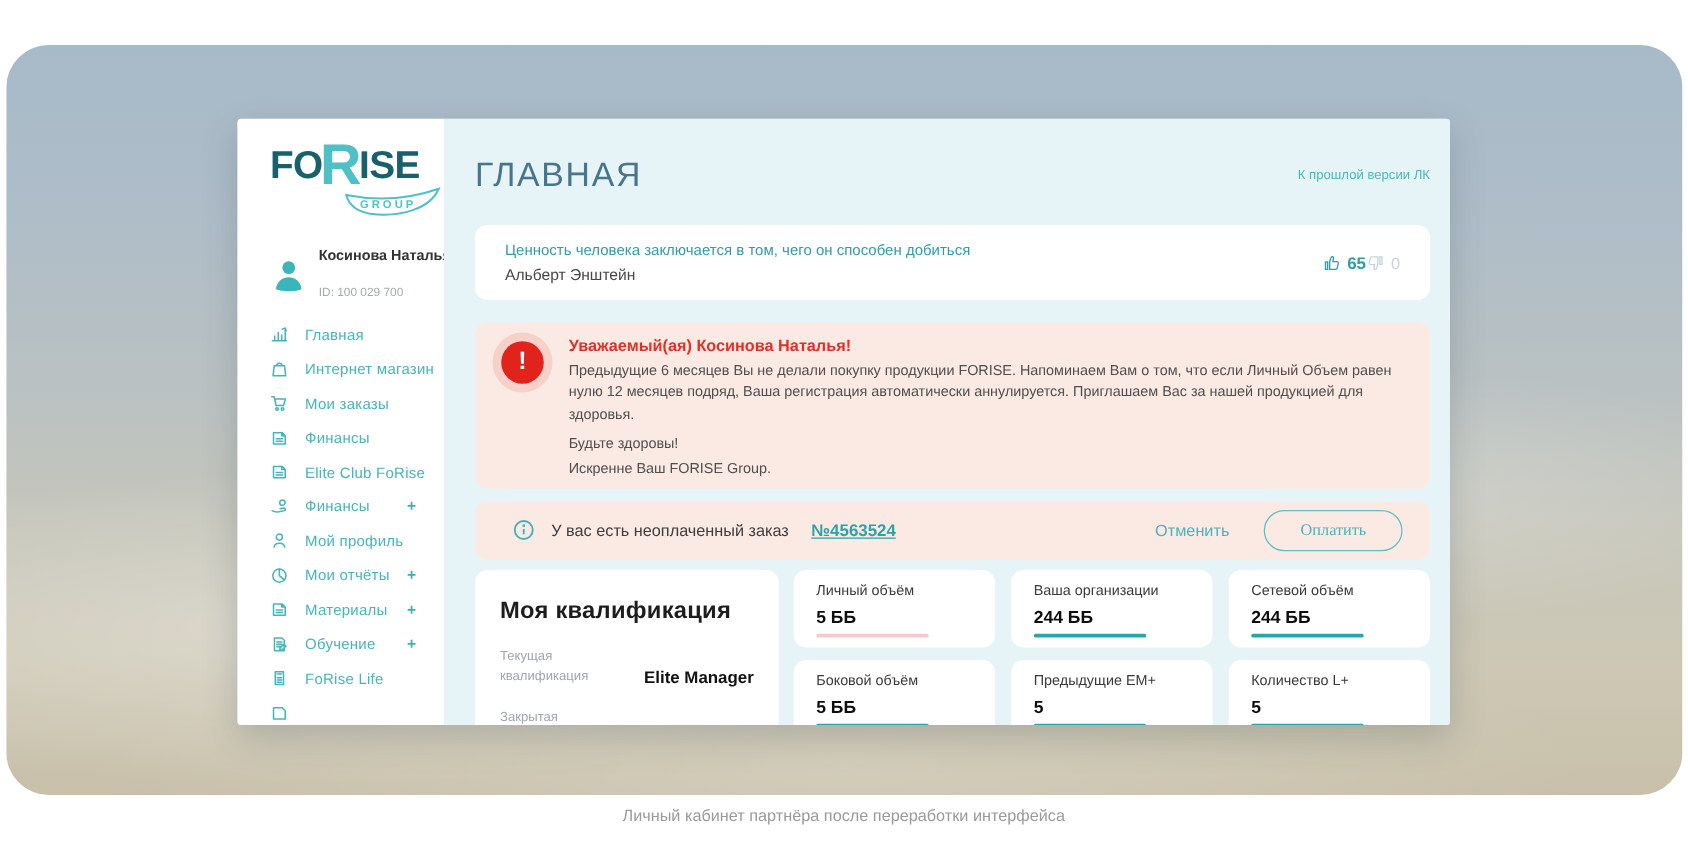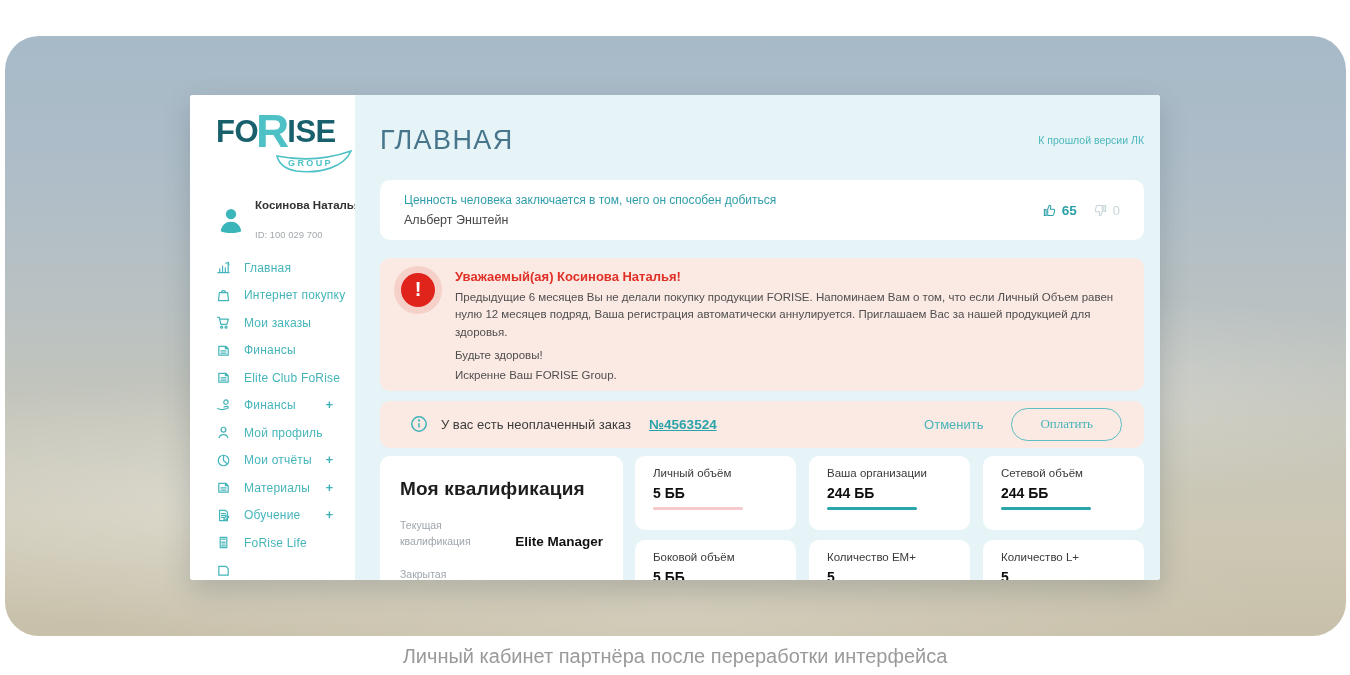--- a/index.html
+++ b/index.html
@@ -45,21 +45,21 @@
 
   
   .main { flex:1; background:#e7f4f7; padding:30px 16px 0 25px; min-width:0; }
   .main-header { display:flex; justify-content:space-between; align-items:flex-start; }
   .page-title { font-size:27px; line-height:31px; font-weight:400; color:#47758b; letter-spacing:1.4px; }
   .old-link { font-size:10.5px; color:#4ab7bc; margin-top:9px; cursor:pointer; }
 
   .quote-card { margin-top:24px; background:#fff; border-radius:10px; padding:13px 24px; display:flex; align-items:center; }
   .quote-text { font-size:12px; color:#2f9dab; }
   .quote-author { font-size:12.5px; color:#474747; margin-top:6px; }
-  .votes { margin-left:auto; display:flex; gap:16px; align-items:center; }
+  .votes { margin-left:auto; display:flex; align-items:center; }
   .vote { display:flex; gap:5px; align-items:center; cursor:pointer; }
   .vote svg { width:15px; height:15px; fill:none; stroke:currentColor; stroke-width:1.7; }
   .vote.up { color:#2b9fa8; font-weight:700; font-size:13.5px; }
   .vote.down { color:#c6d4d8; font-weight:400; font-size:13px; }
 
   .alert { margin-top:18px; background:#fbe9e3; border-radius:10px; padding:12px 24px 10px 75px; position:relative; }
   .alert-halo { position:absolute; left:14px; top:8px; width:48px; height:48px; border-radius:50%;
     background:#f6d1ca; display:flex; align-items:center; justify-content:center; }
   .alert-circle { width:34px; height:34px; border-radius:50%; background:#e0231b; color:#fff;
     display:flex; align-items:center; justify-content:center; font-weight:800; font-size:20px; padding-bottom:2px; }
@@ -76,27 +76,27 @@
     padding:7px 28px 8px; background:transparent; cursor:pointer; font-family:Liberation Serif, serif; }
 
   .bottom { margin-top:8px; display:flex; gap:12px; align-items:flex-start; }
   .qual-card { width:243px; flex:none; background:#fff; border-radius:10px; padding:22px 20px; height:178px; }
   .qual-title { font-size:19px; font-weight:800; color:#1d1d1d; letter-spacing:.2px; }
   .qual-row { display:flex; justify-content:space-between; align-items:flex-end; margin-top:18px; }
   .qual-label { font-size:10.5px; color:#9fa6ad; line-height:1.5; width:90px; }
   .qual-value { font-size:13.5px; font-weight:800; color:#111; white-space:nowrap; }
 
   .stats { flex:1; display:grid; grid-template-columns:repeat(3,1fr); gap:10px 13px; }
-  .stat-card { background:#fff; border-radius:10px; padding:11px 18px; height:74px; }
+  .stat-card { background:#fff; border-radius:10px; padding:11px 18px; height:62px; }
   .stat-label { font-size:11.5px; color:#3a3a3a; white-space:nowrap; }
   .stat-value { font-size:14px; font-weight:800; color:#0e0e0e; margin-top:6px; }
   .stat-bar { height:3px; border-radius:2px; width:72%; margin-top:6px; background:#29a5ab; }
   .stat-bar.pink { background:#f6cacd; }
 
-  .caption { position:absolute; left:0; right:0; top:645px; text-align:center; font-size:20px; color:#9a9a9a; }
+  .caption { position:absolute; left:0; right:0; top:645px; text-align:center; font-size:13px; color:#9a9a9a; }
 </style>
 </head>
 <body>
 
 <div class="stage">
   <div class="photo"></div>
 
   <div class="window">
 
     <aside class="sidebar">
@@ -128,21 +128,21 @@
           <svg viewBox="0 0 16 16">
               <path d="M2 13.5h12M4 13.5V9.5M7 13.5V6.5M10 13.5V8.5M13 13.5V4M10.5 3.5 13 2.5l.8 2.6"></path>
             </svg>
           <span class="mi-label">Главная</span>
           <span class="mi-plus"></span>
         </div>
         <div class="menu-item">
           <svg viewBox="0 0 16 16">
               <path d="M3.6 5h8.8l1 8.5H2.6zM5.7 5a2.3 2.3 0 014.6 0"></path>
             </svg>
-          <span class="mi-label">Интернет покупку</span>
+          <span class="mi-label">Интернет магазин</span>
           <span class="mi-plus"></span>
         </div>
         <div class="menu-item">
           <svg viewBox="0 0 16 16">
               <path d="M1.5 2.5h2l1.7 7.5h6.3l1.7-5.5H4.4"></path>
               <circle cx="6" cy="13" r="1.1"></circle>
               <circle cx="10.7" cy="13" r="1.1"></circle>
             </svg>
           <span class="mi-label">Мои заказы</span>
           <span class="mi-plus"></span>
@@ -291,21 +291,21 @@
             <div class="stat-label">Сетевой объём</div>
             <div class="stat-value">244 ББ</div>
             <div class="stat-bar"></div>
           </div>
           <div class="stat-card">
             <div class="stat-label">Боковой объём</div>
             <div class="stat-value">5 ББ</div>
             <div class="stat-bar"></div>
           </div>
           <div class="stat-card">
-            <div class="stat-label">Количество EM+</div>
+            <div class="stat-label">Предыдущие EM+</div>
             <div class="stat-value">5</div>
             <div class="stat-bar"></div>
           </div>
           <div class="stat-card">
             <div class="stat-label">Количество L+</div>
             <div class="stat-value">5</div>
             <div class="stat-bar"></div>
           </div>
         </div>
       </div>

